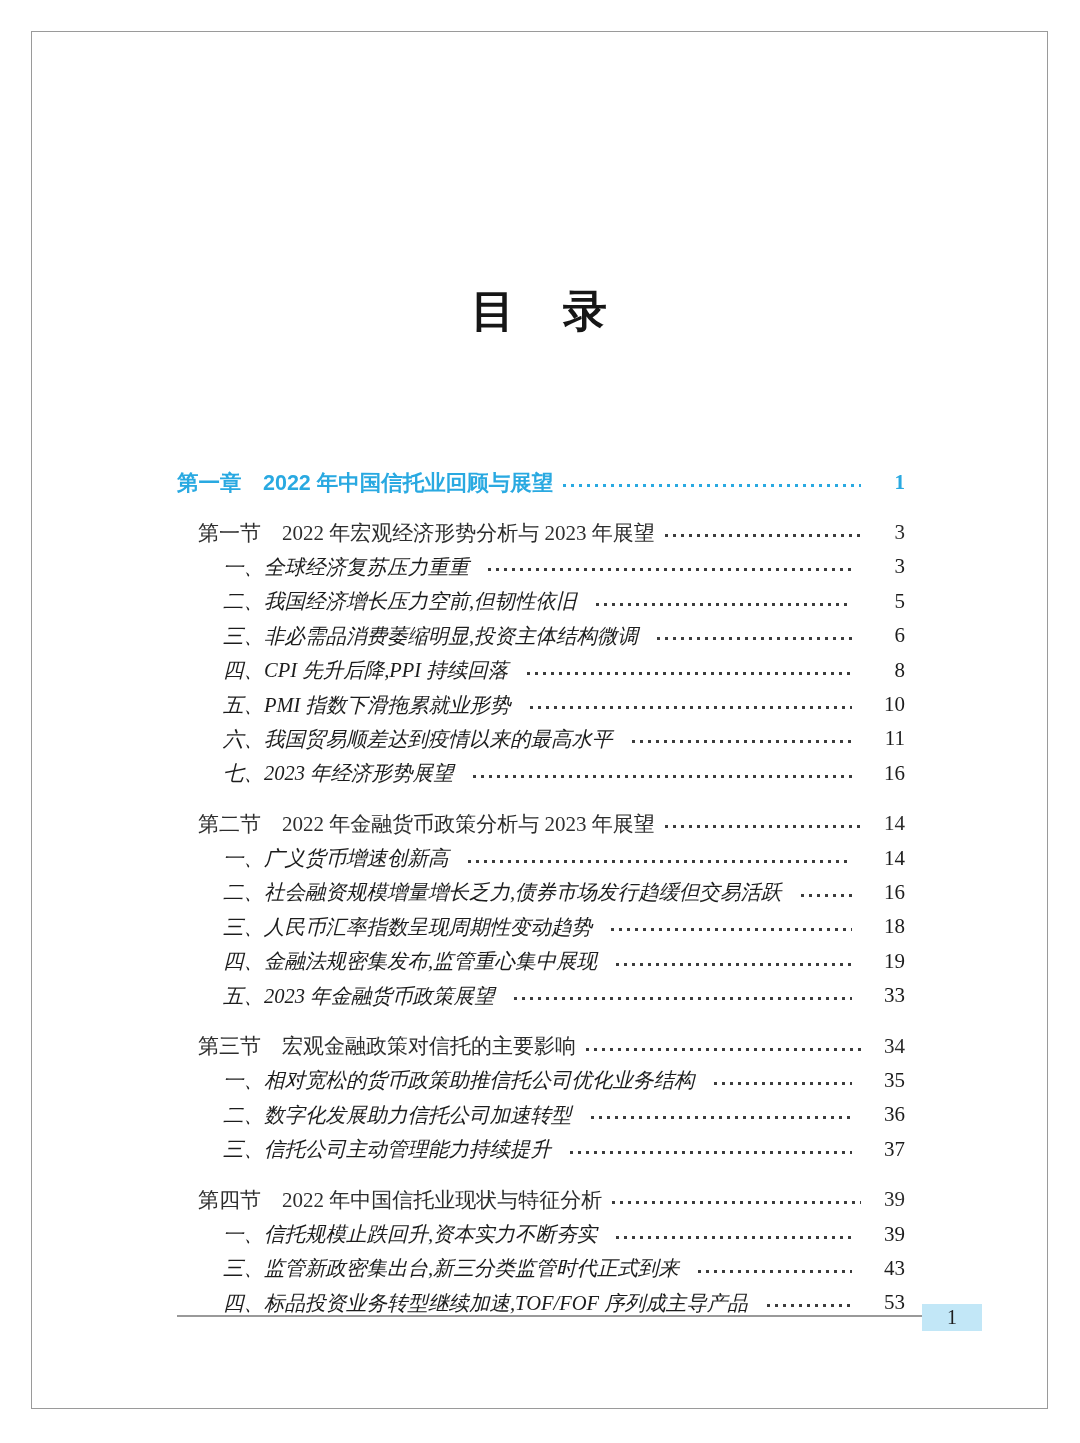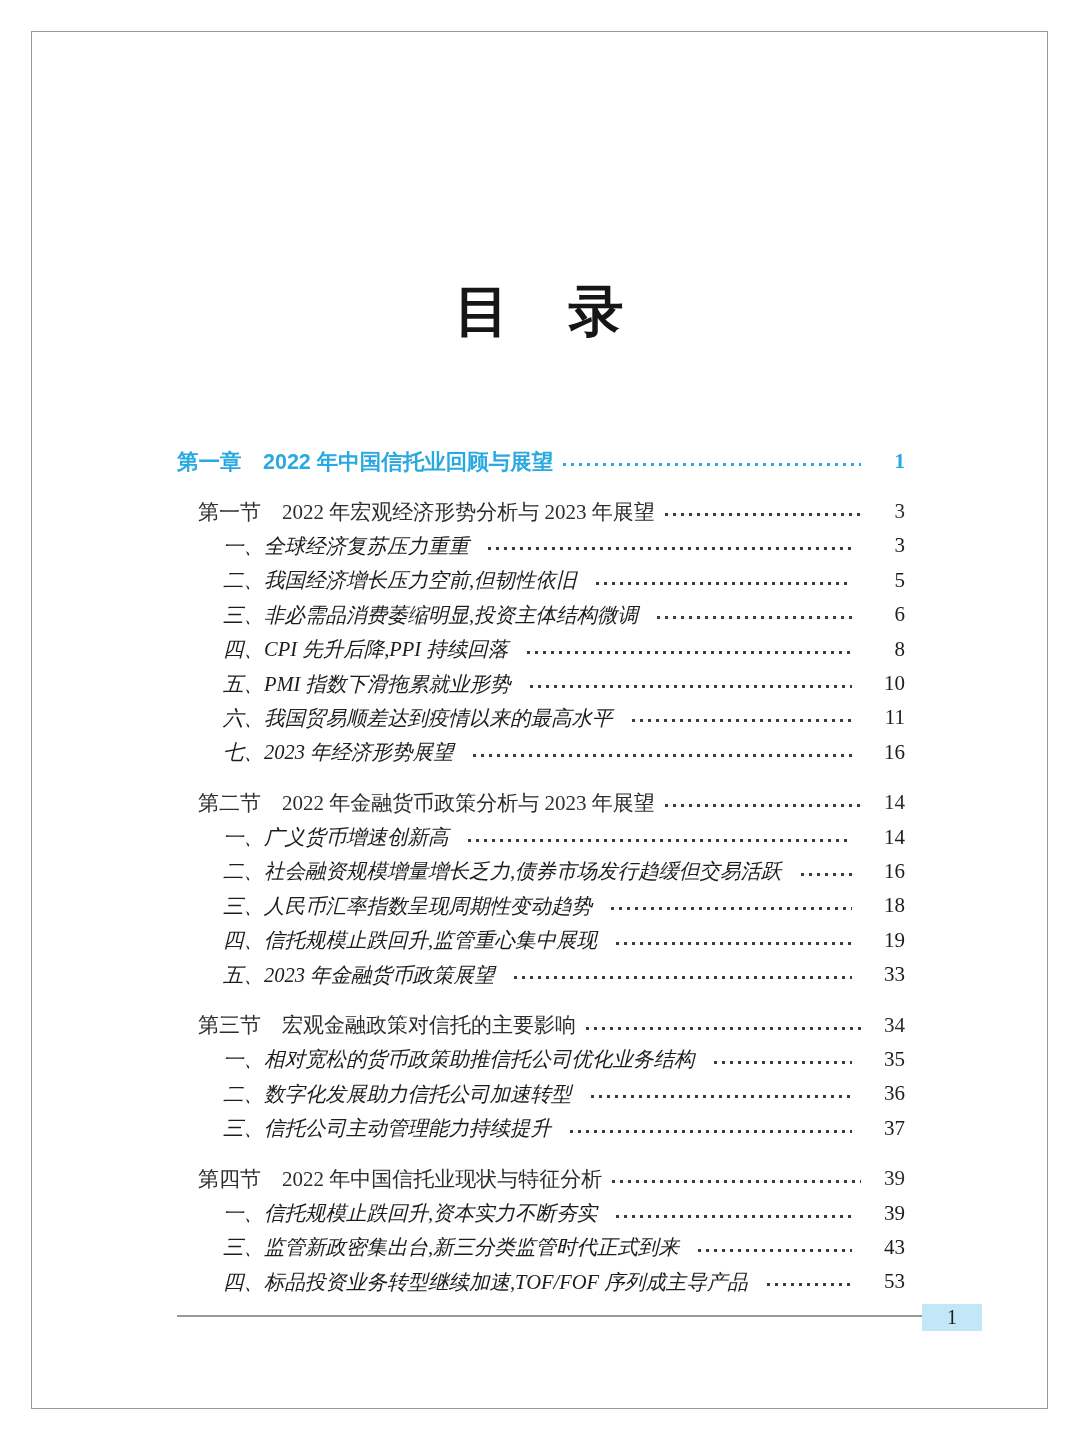--- a/index.html
+++ b/index.html
@@ -26,21 +26,21 @@
     box-sizing: border-box;
   }
   .doc-title {
     position: absolute;
     left: 0;
     top: 286px;
     width: 1080px;
     text-align: center;
     font-family: "Liberation Sans", sans-serif;
     font-weight: bold;
-    font-size: 55px;
+    font-size: 44px;
     line-height: 50px;
     color: #161616;
     letter-spacing: 2px;
     margin: 0;
   }
   .toc {
     position: absolute;
     left: 177px;
     top: 444px;
     width: 728px;
@@ -71,20 +71,21 @@
     text-align: right;
     font-family: "Liberation Serif", serif;
     font-style: normal;
     font-size: 21px;
   }
   .lv-chapter {
     color: var(--accent, #29a9e1);
     font-family: "Liberation Sans", sans-serif;
     font-weight: bold;
     font-size: 21.5px;
+    margin-top: 21px;
   }
   .lv-chapter .toc-page {
     font-family: "Liberation Serif", serif;
     font-weight: bold;
   }
   .lv-section {
     color: #2d2d2d;
     font-family: "Liberation Serif", serif;
     padding-left: 21px;
     margin-top: 16px;
@@ -204,21 +205,21 @@
     <span class="toc-page">16</span>
   </div>
 
   <div class="toc-row lv-item">
     <span class="toc-label">三、人民币汇率指数呈现周期性变动趋势</span>
     <span class="toc-leader"></span>
     <span class="toc-page">18</span>
   </div>
 
   <div class="toc-row lv-item">
-    <span class="toc-label">四、信托规模止跌回升,监管重心集中展现</span>
+    <span class="toc-label">四、金融法规密集发布,监管重心集中展现</span>
     <span class="toc-leader"></span>
     <span class="toc-page">19</span>
   </div>
 
   <div class="toc-row lv-item">
     <span class="toc-label">五、2023 年金融货币政策展望</span>
     <span class="toc-leader"></span>
     <span class="toc-page">33</span>
   </div>
 

